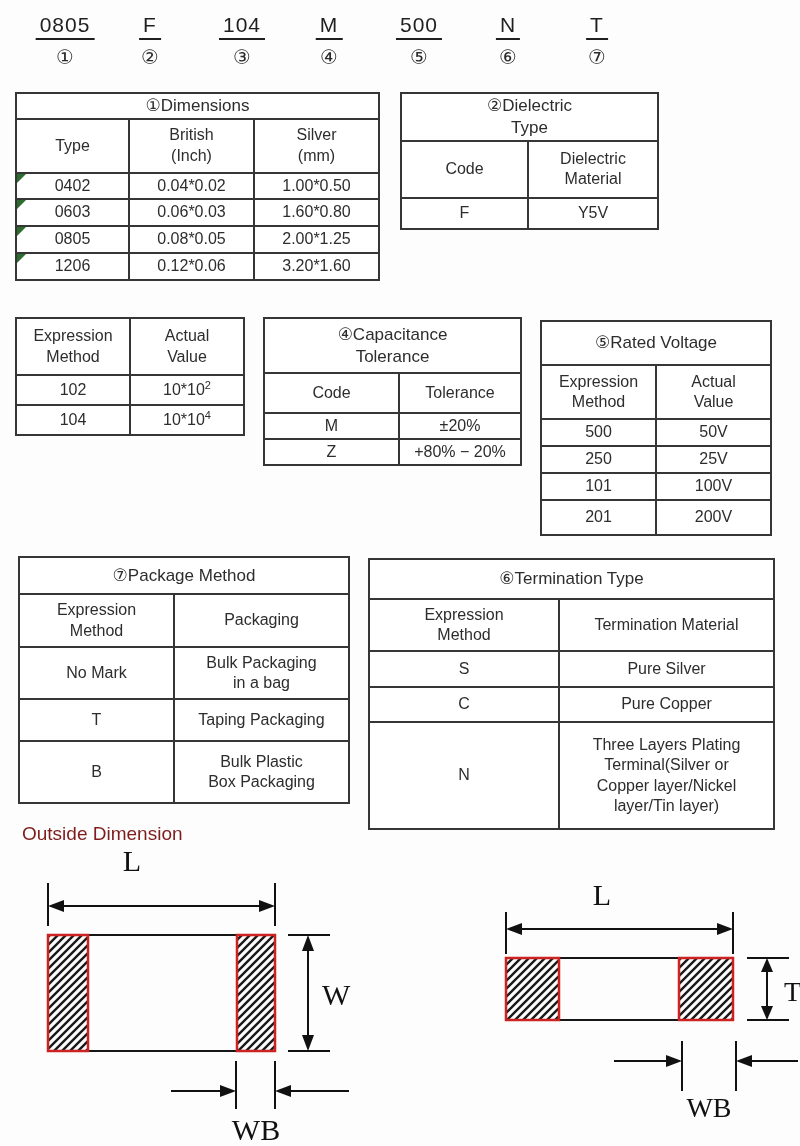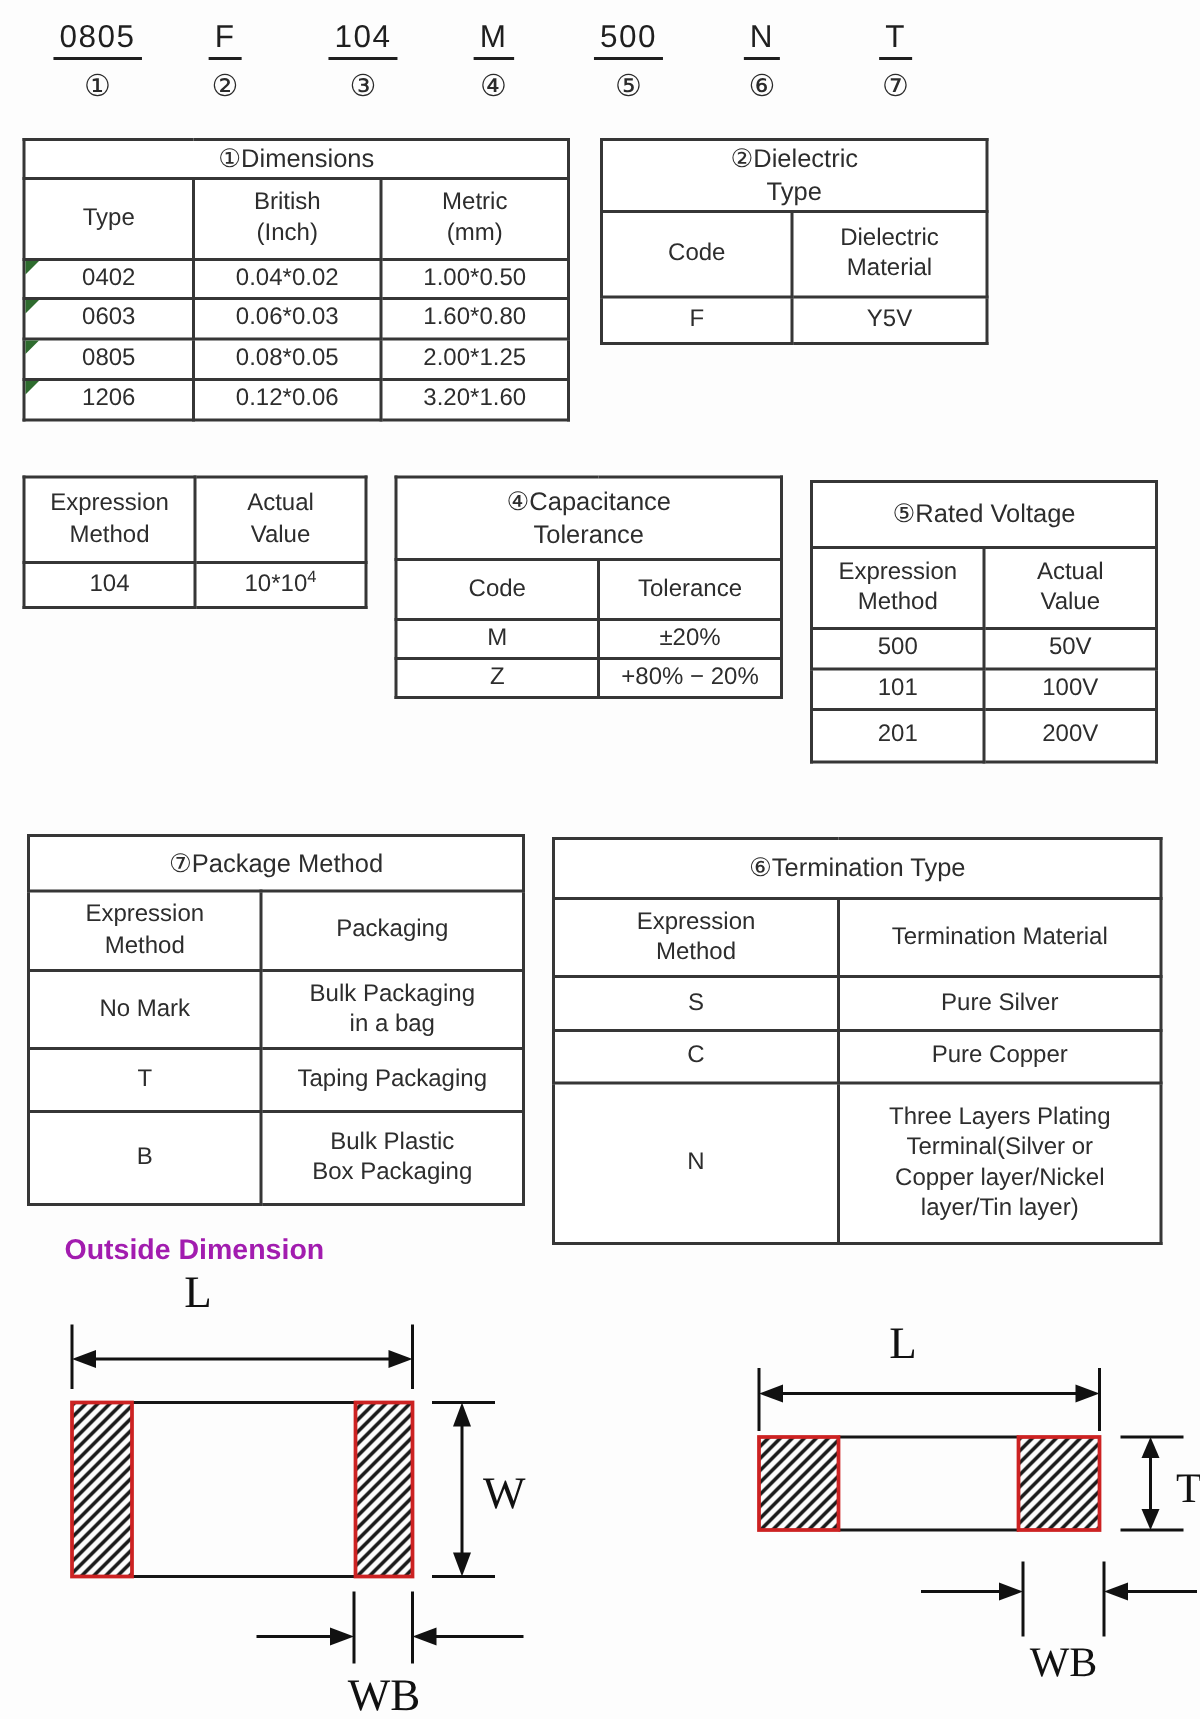--- a/index.html
+++ b/index.html
@@ -18,21 +18,21 @@
   table.dtable td{
     border:2px solid #363636;text-align:center;vertical-align:middle;
     font-size:16px;line-height:1.28;white-space:pre-line;padding:1px 2px;
     position:relative;color:#2d2d2d;
   }
   tr.cap td{font-size:17px;}
   .tri{position:absolute;left:0;top:0;width:0;height:0;
        border-top:9px solid #2e6b2e;border-right:9px solid transparent;}
   sup{font-size:11px;line-height:0;}
   
-  .od-heading{position:absolute;left:22px;top:823px;font-size:19px;font-weight:bold;color:#a21caf;margin-left:21px;}
+  .od-heading{position:absolute;left:22px;top:823px;font-size:19px;font-weight:normal;color:#7f1d1d;}
   svg{position:absolute;overflow:visible;}
   svg text{font-family:"Liberation Serif","DejaVu Serif",serif;fill:#111;}
   .dim line{stroke:#111;stroke-width:2;}
   .dim polygon{fill:#111;stroke:none;}
   .bodyline{stroke:#161616;stroke-width:2;}
   .terminal{stroke:#cc2222;stroke-width:2.5;}
 </style>
 </head>
 <body>
 
@@ -53,21 +53,21 @@
       <col style="width:125px">
     </colgroup>
   <tbody>
       <tr class="cap" style="height:23px">
         <td colspan="3">①Dimensions</td>
       </tr>
   <tr style="height:54px">
     <td>Type</td>
     <td>British
 (Inch)</td>
-    <td>Metric
+    <td>Silver
 (mm)</td>
   </tr>
   <tr style="height:26px">
         <td><span class="tri"></span><span>0402</span></td>
         <td>0.04*0.02</td>
         <td>1.00*0.50</td>
       </tr>
   <tr style="height:27px">
         <td><span class="tri"></span><span>0603</span></td>
         <td>0.06*0.03</td>
@@ -114,20 +114,24 @@
       <col style="width:114px">
     </colgroup>
   <tbody>
   <tr style="height:57px">
     <td>Expression
 Method</td>
     <td>Actual
 Value</td>
   </tr>
   <tr style="height:30px">
+        <td>102</td>
+        <td><span>10*10</span><sup>2</sup></td>
+      </tr>
+  <tr style="height:30px">
         <td>104</td>
         <td><span>10*10</span><sup>4</sup></td>
       </tr>
 </tbody>
   </table>
 
 <table class="dtable" style="left:263px;top:317px;width:257px">
   <colgroup>
       <col style="width:135px">
       <col style="width:122px">
@@ -163,20 +167,24 @@
       </tr>
   <tr style="height:54px">
     <td>Expression
 Method</td>
     <td>Actual
 Value</td>
   </tr>
   <tr style="height:27px">
         <td>500</td>
         <td>50V</td>
+      </tr>
+  <tr style="height:27px">
+        <td>250</td>
+        <td>25V</td>
       </tr>
   <tr style="height:27px">
         <td>101</td>
         <td>100V</td>
       </tr>
   <tr style="height:35px">
         <td>201</td>
         <td>200V</td>
       </tr>
 </tbody>

